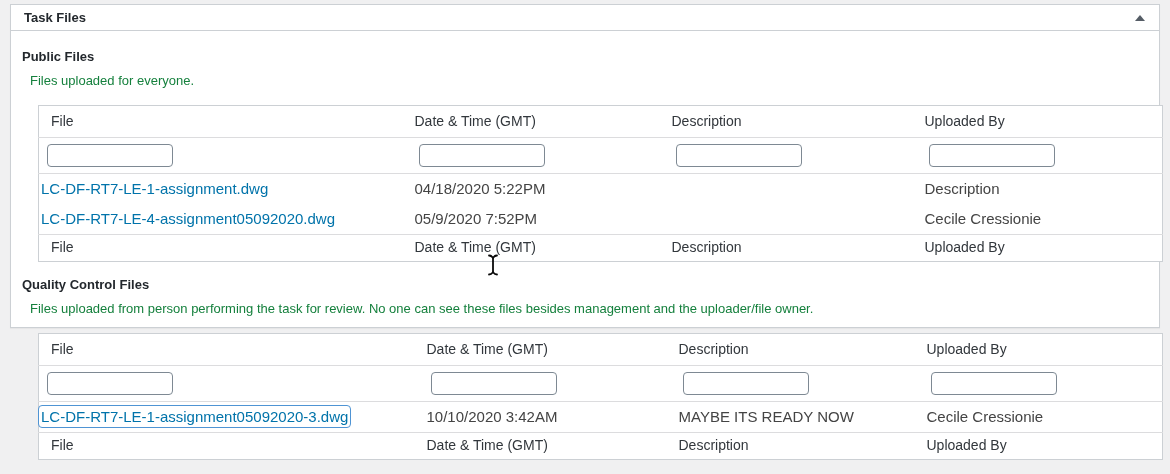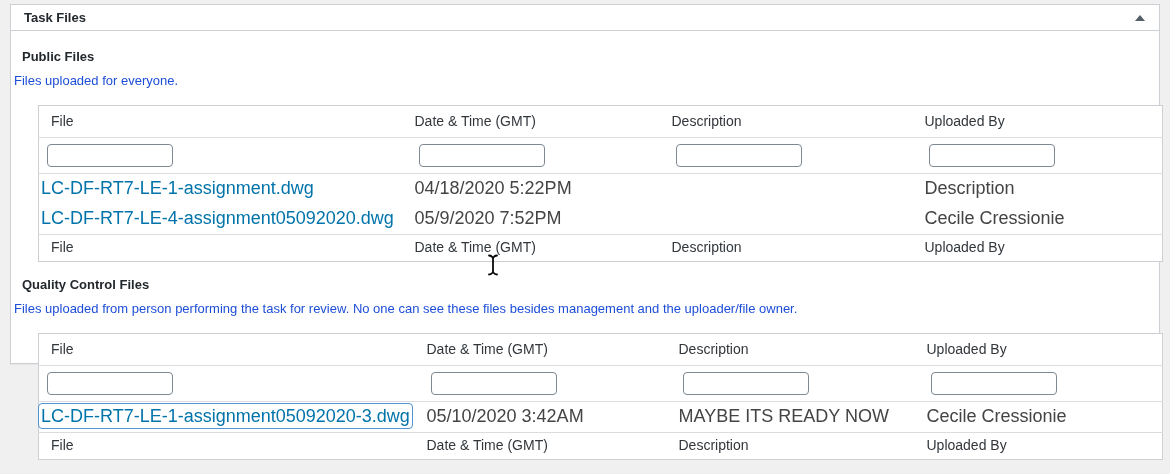--- a/index.html
+++ b/index.html
@@ -6,21 +6,21 @@
   html,body { margin:0; padding:0; }
   body {
     width:1170px; height:474px;
     background:#f0f0f1;
     font-family:"Liberation Sans", sans-serif;
     font-size:13px; color:#444;
     position:relative; overflow:hidden;
   }
   .postbox {
     position:absolute; left:10px; top:4px;
-    width:1150px; height:360px;
+    width:1150px; height:324px;
     background:#fff;
     border:1px solid #ccd0d4;
     box-shadow:0 1px 1px rgba(0,0,0,.04);
   }
   .postbox-header {
     display:flex; align-items:center; justify-content:space-between;
     height:26px; border-bottom:1px solid #ccd0d4;
     padding:0 10px 0 13px;
     cursor:pointer;
   }
@@ -30,42 +30,42 @@
     display:flex; align-items:center; height:100%;
   }
   .arrow-up {
     width:0; height:0;
     border-left:5px solid transparent;
     border-right:5px solid transparent;
     border-bottom:6px solid #555d66;
   }
   .inside { padding:10px 6px 18px 3px; }
   .section-heading { font-weight:bold; color:#23282d; margin:8px; line-height:16px; }
-  .section-desc { color:#1d4ed8; line-height:16px; margin:0 0 16px; }
+  .section-desc { color:#15803d; line-height:16px; margin:0 16px 16px; }
   .section + .section .section-heading { margin-top:15px; }
 
   table.files-table {
     border-collapse:collapse; table-layout:fixed;
     width:calc(100% - 14px);
     margin-left:24px;
     border:1px solid #ccd0d4;
     background:#fff;
   }
   .files-table th { font-weight:normal; color:#32373c; font-size:14px; text-align:left; }
   .files-table .header-row th { padding:7px 0 8px; border-bottom:1px solid #dcdcde; }
   .files-table .header-row th:first-child,
   .files-table .footer-row th:first-child { padding-left:12px; }
   .files-table .filter-row th { padding:6px 0; border-bottom:1px solid #dcdcde; }
   .files-table .filter-row input {
     width:126px; height:23px; margin-left:4px;
     border:1px solid #7e8993; border-radius:4px;
     background:#fff; font-family:inherit; font-size:13px; padding:0 6px;
   }
   .files-table .filter-row th:first-child input { margin-left:8px; }
-  .files-table tbody td { padding:7px 0 8px; color:#444; font-size:18px; line-height:15px; }
+  .files-table tbody td { padding:7px 0 8px; color:#444; font-size:15px; line-height:15px; }
   .files-table tbody td:first-child { padding-left:2px; }
   .files-table tbody tr:last-child td { border-bottom:1px solid #dcdcde; }
   .files-table .footer-row th { padding:4px 0 6px; }
 
   a.file-link { color:#0073aa; text-decoration:none; cursor:pointer; }
   a.file-link.focused {
     outline:1px solid #4f94d4;
     outline-offset:2px;
     border-radius:1px;
   }
@@ -157,21 +157,21 @@
           <tr class="filter-row">
             <th><input type="text" value="" style=""></th>
             <th><input type="text" value="" style=""></th>
             <th><input type="text" value="" style=""></th>
             <th><input type="text" value="" style=""></th>
           </tr>
         </thead>
         <tbody>
           <tr>
             <td><a class="file-link focused">LC-DF-RT7-LE-1-assignment05092020-3.dwg</a></td>
-            <td>05/10/2020 3:42AM</td>
+            <td>10/10/2020 3:42AM</td>
             <td>MAYBE ITS READY NOW</td>
             <td>Cecile Cressionie</td>
           </tr>
         </tbody>
         <tfoot>
           <tr class="footer-row">
             <th>File</th>
             <th>Date &amp; Time (GMT)</th>
             <th>Description</th>
             <th>Uploaded By</th>

